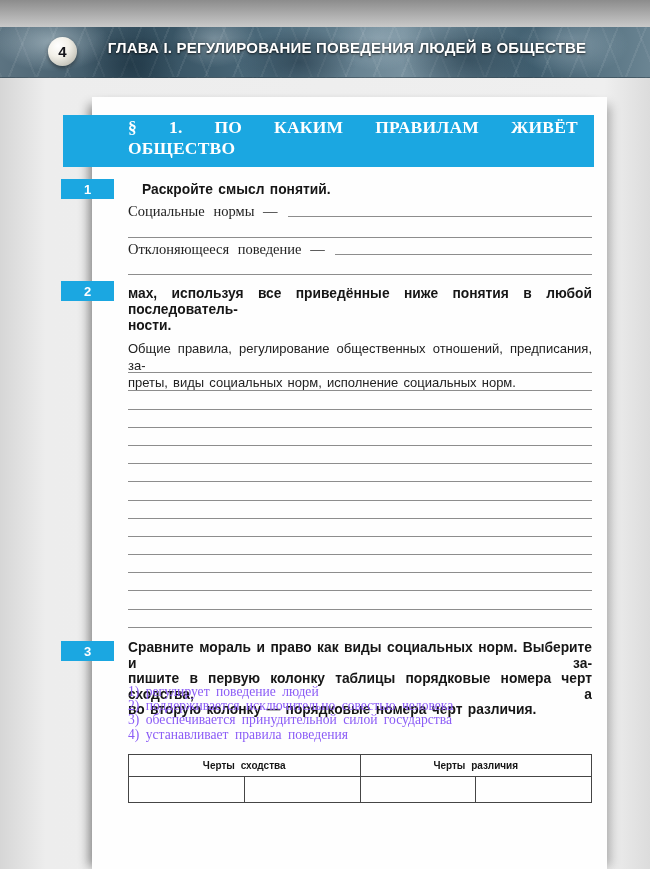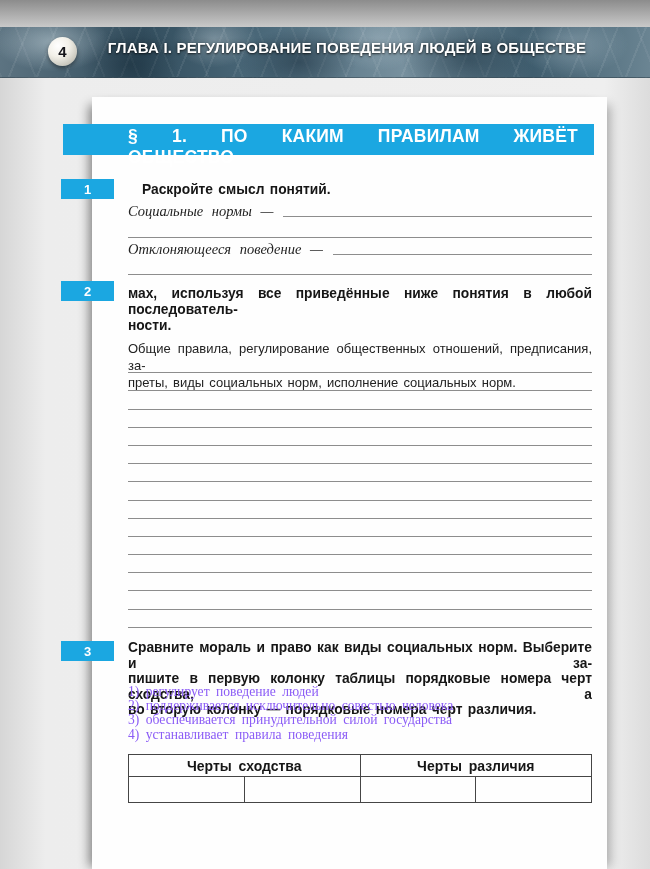--- a/index.html
+++ b/index.html
@@ -36,54 +36,54 @@
     box-shadow:0 2px 4px rgba(0,0,0,.45);
     display:flex;align-items:center;justify-content:center;
     font-weight:bold;font-size:15px;color:#15151a;}
   .chaptitle{position:absolute;left:62px;top:39px;right:18px;text-align:center;
     font-weight:bold;font-size:15px;color:#ffffff;letter-spacing:.2px;white-space:nowrap;
     text-shadow:0 1px 2px rgba(0,0,0,.65),0 0 5px rgba(0,0,0,.35);}
   
   .sheet{position:absolute;left:92px;top:97px;width:515px;height:772px;background:#fefefe;
     box-shadow:-8px 3px 10px -5px rgba(0,0,0,.45), 8px 3px 10px -5px rgba(0,0,0,.3);}
   
-  .titlebar{position:absolute;left:63px;top:124px;width:531px;height:31px;background:var(--accent);}
+  .titlebar{position:absolute;left:63px;top:115px;width:531px;height:52px;background:var(--accent);font-family:Liberation Serif, serif;}
   .titletext{position:absolute;left:65px;right:16px;top:2px;
     font-weight:bold;font-size:17.5px;line-height:21px;color:#ffffff;letter-spacing:.2px;}
   .titletext .l1{text-align:justify;text-align-last:justify;}
   
   .badge{position:absolute;left:61px;width:53px;height:20px;background:var(--accent);
     display:flex;align-items:center;justify-content:center;
     font-weight:bold;font-size:13px;color:#ffffff;}
   
   .boldins{position:absolute;left:128px;width:464px;
     font-weight:bold;font-size:13.8px;line-height:16.2px;color:#161616;word-spacing:1.5px;}
   .boldins .just{text-align:justify;text-align-last:justify;}
   .plain{position:absolute;left:128px;width:464px;
     font-size:13px;line-height:17px;color:#222;word-spacing:1.5px;}
   .plain .just{text-align:justify;text-align-last:justify;}
   
   .fillrow{position:absolute;left:128px;width:464px;height:16px;display:flex;align-items:flex-end;
     font-family:"Liberation Serif","DejaVu Serif",serif;font-size:14.5px;color:#232323;word-spacing:5px;}
-  .fillrow .lbl{white-space:nowrap;line-height:16px;font-style:italic;}
+  .fillrow .lbl{white-space:nowrap;line-height:16px;}
   .fillrow .wline{flex:1;margin-left:10px;position:relative;}
   .fillrow .wline::after{content:"";position:absolute;left:0;right:0;bottom:2px;
     border-bottom:1.3px solid var(--rule);}
   .rule{position:absolute;left:128px;width:464px;height:0;border-top:1.3px solid var(--rule);}
   
   .writelines{position:absolute;left:128px;top:355px;width:464px;}
   .wrline{height:18.2px;border-bottom:1.2px solid var(--rule);}
   
   .numlist{position:absolute;left:128px;top:685px;width:464px;
     font-family:"Liberation Serif","DejaVu Serif",serif;font-size:13.6px;line-height:14.2px;
     color:#8b5cf6;word-spacing:3px;}
   
   .cmptable{position:absolute;left:128px;top:754px;width:464px;border-collapse:collapse;}
   .cmptable th,.cmptable td{border:1.2px solid var(--tborder);}
-  .cmptable th{height:22px;font-weight:bold;font-size:14px;color:#161616;
+  .cmptable th{height:22px;font-weight:bold;font-size:10px;color:#161616;
     text-align:center;vertical-align:middle;word-spacing:3px;}
   .cmptable td{height:26px;}
 </style>
 </head>
 <body>
 
 <div class="topstrip"></div>
 
 <div class="banner"></div>
 <div class="pageball">

